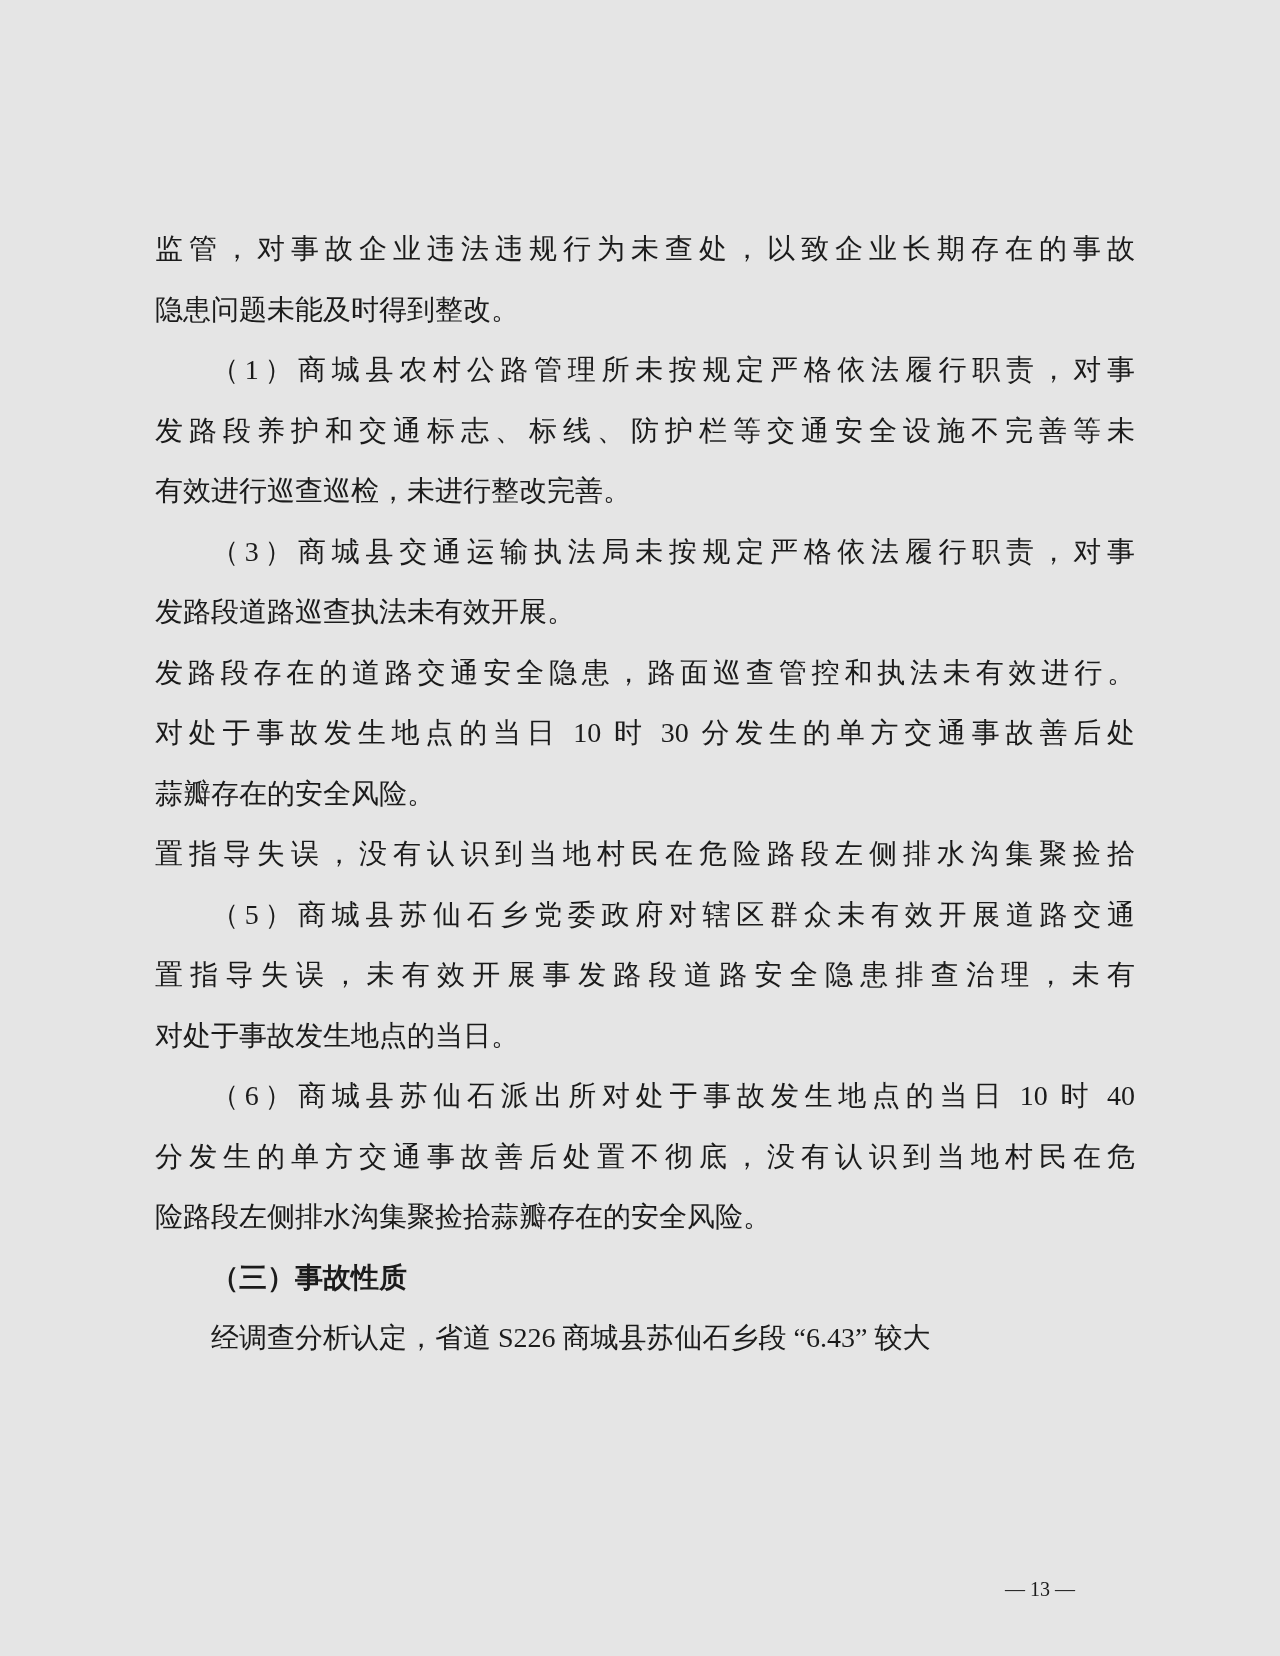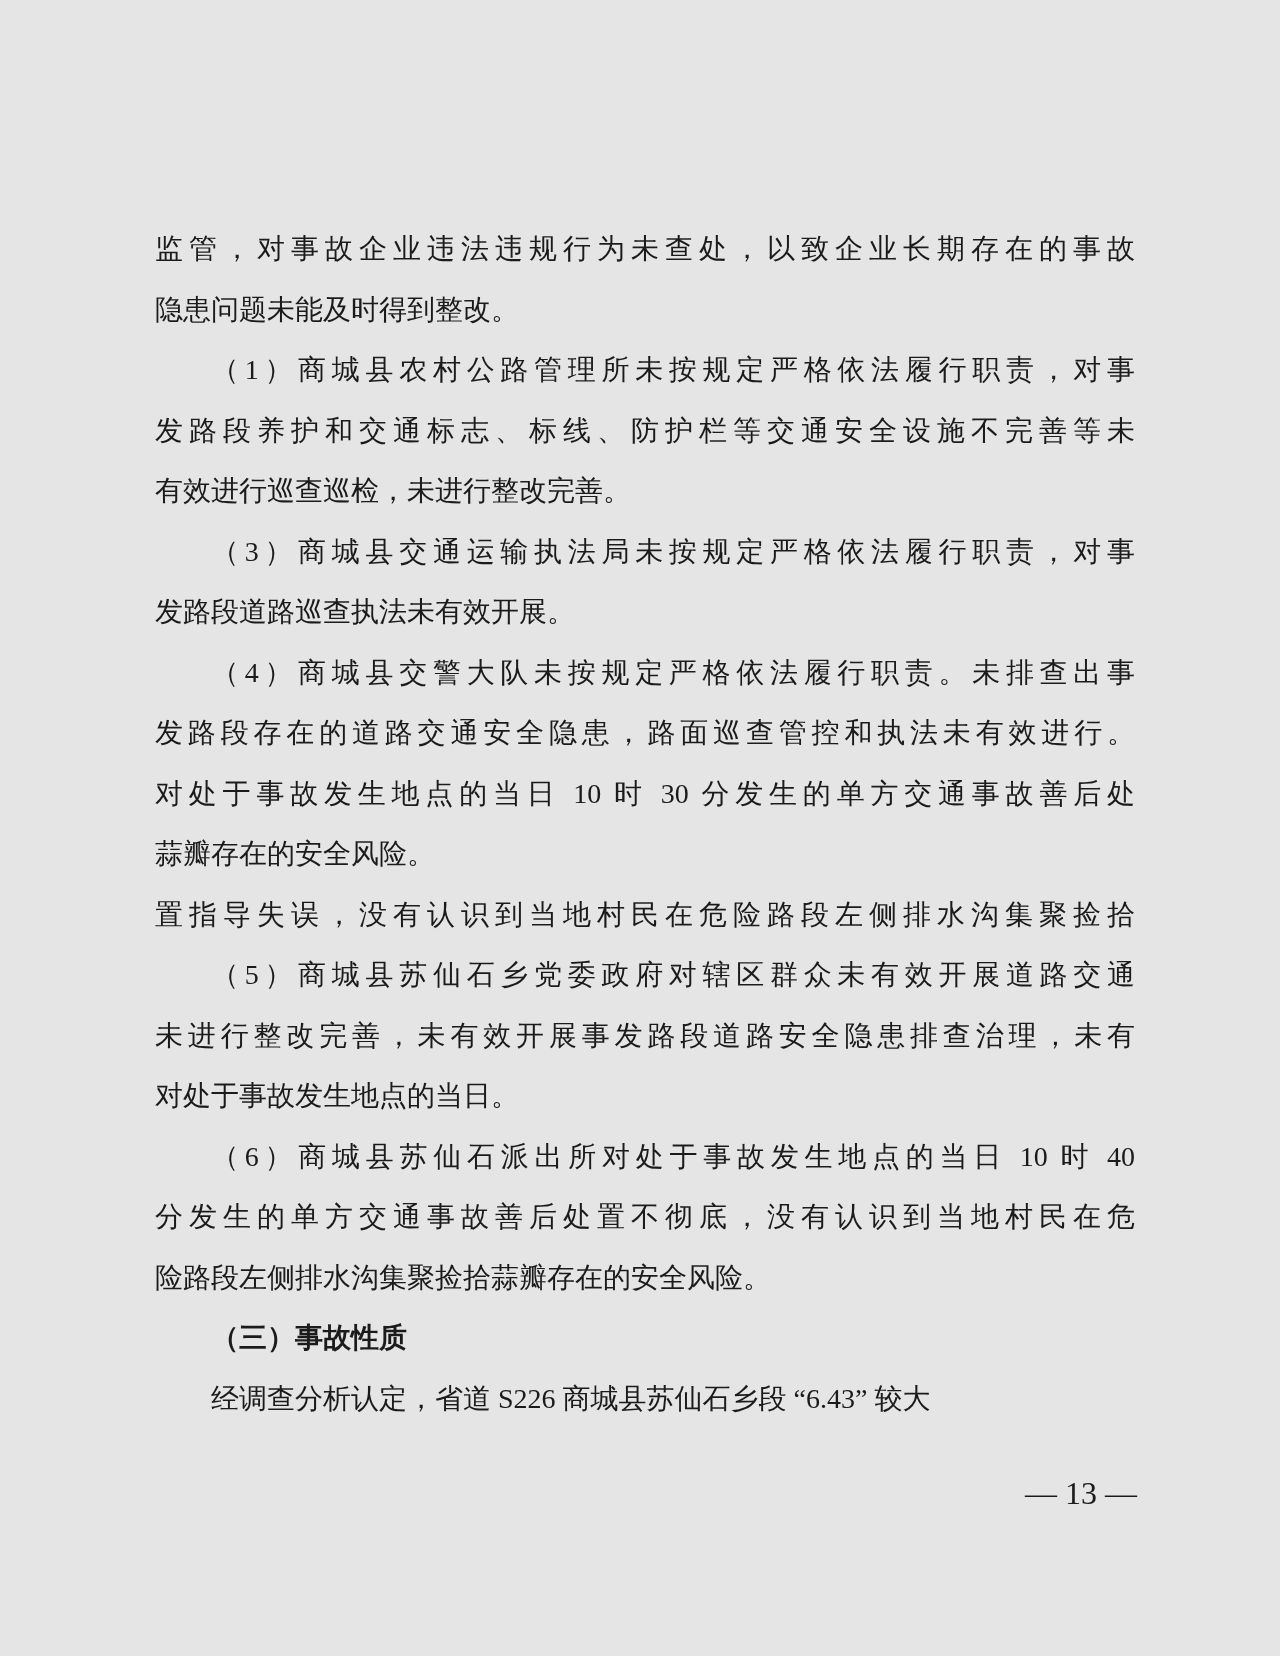--- a/index.html
+++ b/index.html
@@ -35,24 +35,24 @@
   .line.indent {
     text-indent: 2em;
   }
   .heading .line {
     font-weight: bold;
     text-align-last: left;
   }
   .pagenum {
     position: absolute;
     left: 1005px;
-    top: 1476px;
+    top: 1572px;
     width: 132px;
-    text-align: right;
-    font-size: 32px;
+    text-align: left;
+    font-size: 20px;
     line-height: 34px;
     color: #1b1b1b;
   }
 </style>
 </head>
 <body>
 
 <div class="page">
   <div class="textblock">
 
@@ -66,30 +66,29 @@
       <span class="line" style="display:block">发路段养护和交通标志、标线、防护栏等交通安全设施不完善等未</span>
       <span class="line end" style="display:block">有效进行巡查巡检，未进行整改完善。</span>
     </p>
 
     <p class="para">
       <span class="line indent" style="display:block">（3）商城县交通运输执法局未按规定严格依法履行职责，对事</span>
       <span class="line end" style="display:block">发路段道路巡查执法未有效开展。</span>
     </p>
 
     <p class="para">
-      <span class="line indent" style="display:block">（4）商城县交警大队未按规定严格依法履行职责。未排查出事</span>
       <span class="line" style="display:block">发路段存在的道路交通安全隐患，路面巡查管控和执法未有效进行。</span>
       <span class="line" style="display:block">对处于事故发生地点的当日 10 时 30 分发生的单方交通事故善后处</span>
       <span class="line end" style="display:block">蒜瓣存在的安全风险。</span>
       <span class="line" style="display:block">置指导失误，没有认识到当地村民在危险路段左侧排水沟集聚捡拾</span>
     </p>
 
     <p class="para">
       <span class="line indent" style="display:block">（5）商城县苏仙石乡党委政府对辖区群众未有效开展道路交通</span>
-      <span class="line" style="display:block">未进行整改完善，未有效开展事发路段道路安全隐患排查治理，未有</span>
+      <span class="line" style="display:block">置指导失误，未有效开展事发路段道路安全隐患排查治理，未有</span>
       <span class="line end" style="display:block">对处于事故发生地点的当日。</span>
     </p>
 
     <p class="para">
       <span class="line indent" style="display:block">（6）商城县苏仙石派出所对处于事故发生地点的当日 10 时 40</span>
       <span class="line" style="display:block">分发生的单方交通事故善后处置不彻底，没有认识到当地村民在危</span>
       <span class="line end" style="display:block">险路段左侧排水沟集聚捡拾蒜瓣存在的安全风险。</span>
     </p>
 
     <p class="para heading">

